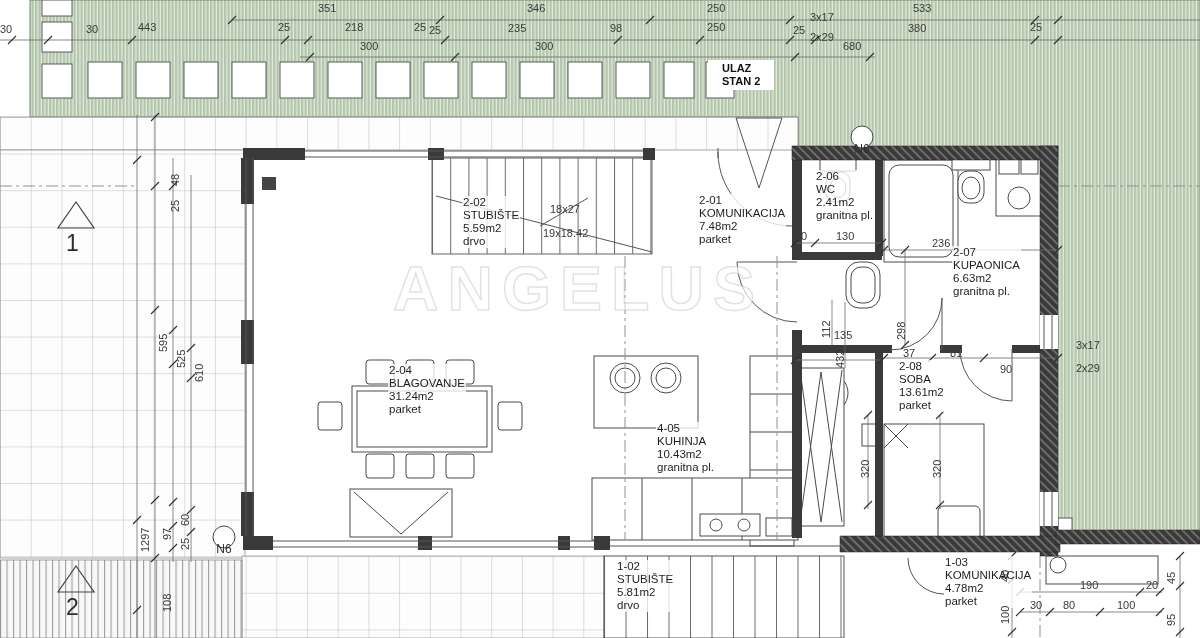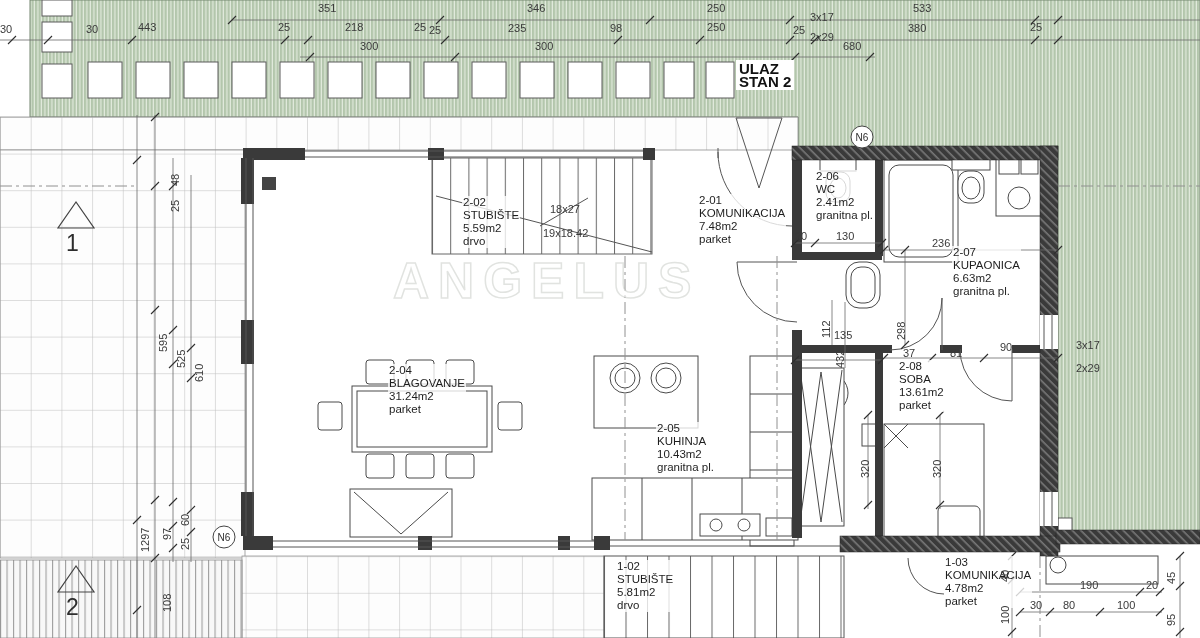--- a/index.html
+++ b/index.html
@@ -1,32 +1,32 @@
 <!DOCTYPE html>
 <html><head>
 <meta charset="utf-8">
 <style>
   html,body{margin:0;padding:0;background:#fff;}
   .stage{position:relative;width:1200px;height:638px;background:#fff;overflow:hidden;
          font-family:"Liberation Sans",sans-serif;}
   .stage svg{position:absolute;left:0;top:0;z-index:1;}
   .wm{position:absolute;z-index:2;color:rgba(255,255,255,0.62);
       -webkit-text-stroke:1.5px rgba(176,182,173,0.38);font-weight:bold;white-space:nowrap;}
-  .wm1{left:393px;top:252px;font-size:50px;letter-spacing:9px;}
+  .wm1{left:393px;top:252px;font-size:63px;letter-spacing:9px;}
   .wm2{left:398px;top:328px;font-size:40px;letter-spacing:14px;}
   .d{position:absolute;z-index:3;font-size:11px;color:#3a3a3a;white-space:nowrap;line-height:11px;}
   .d.v{transform:rotate(-90deg);transform-origin:0 0;}
   .room{position:absolute;z-index:3;font-size:11.5px;line-height:13px;color:#1e1e1e;
         background:rgba(255,255,255,0.78);padding:0 1px;white-space:nowrap;}
   .room span{display:block;}
-  .entr{position:absolute;left:736px;top:60px;z-index:3;background:#fff;font-size:15px;
-        line-height:13px;font-weight:bold;color:#111;padding:2px 3px;white-space:nowrap;}
+  .entr{position:absolute;left:708px;top:60px;z-index:3;background:#fff;font-size:11px;
+        line-height:13px;font-weight:bold;color:#111;padding:2px 14px;white-space:nowrap;}
   .entr span{display:block;}
   .mark{position:absolute;z-index:3;font-size:23px;color:#2d2d2d;}
-  .node{position:absolute;z-index:3;font-size:10px;color:#2d2d2d;transform:translate(-50%,-50%);}
+  .node{position:absolute;z-index:3;font-size:12px;color:#2d2d2d;transform:translate(-50%,-50%);margin-top:12px;}
 </style>
 </head>
 <body>
 
 <div class="stage">
 
 <svg width="1200" height="638" viewBox="0 0 1200 638">
   <defs>
     <pattern id="grn" width="3.5" height="6" patternUnits="userSpaceOnUse">
       <rect width="3.5" height="6" fill="#b3c6ac"></rect>
@@ -267,21 +267,21 @@
   <span>6.63m2</span>
       <span>granitna pl.</span>
 </div>
 <div class="room" style="left:388px;top:364px">
   <span>2-04</span>
       <span>BLAGOVANJE</span>
   <span>31.24m2</span>
       <span>parket</span>
 </div>
 <div class="room" style="left:656px;top:422px">
-  <span>2-05</span>
+  <span>4-05</span>
       <span>KUHINJA</span>
   <span>10.43m2</span>
       <span>granitna pl.</span>
 </div>
 <div class="room" style="left:898px;top:360px">
   <span>2-08</span>
       <span>SOBA</span>
   <span>13.61m2</span>
       <span>parket</span>
 </div>
@@ -339,21 +339,21 @@
 
 <span class="d" style="left:795px;top:231px">20</span>
 <span class="d" style="left:836px;top:231px">130</span>
 <span class="d" style="left:932px;top:238px">236</span>
 <span class="d v" style="left:896px;top:340px">298</span>
 <span class="d v" style="left:821px;top:338px">112</span>
 <span class="d v" style="left:835px;top:368px">432</span>
 <span class="d" style="left:834px;top:330px">135</span>
 <span class="d" style="left:903px;top:348px">37</span>
 <span class="d" style="left:950px;top:348px">81</span>
-<span class="d" style="left:1000px;top:342px">90</span>
+<span class="d" style="left:1000px;top:364px">90</span>
 <span class="d v" style="left:860px;top:478px">320</span>
 <span class="d v" style="left:932px;top:478px">320</span>
 
 <span class="d v" style="left:1000px;top:582px">40</span>
 <span class="d v" style="left:1000px;top:624px">100</span>
 <span class="d" style="left:1080px;top:580px">190</span>
 <span class="d" style="left:1146px;top:580px">20</span>
 <span class="d" style="left:1030px;top:600px">30</span>
 <span class="d" style="left:1063px;top:600px">80</span>
 <span class="d" style="left:1117px;top:600px">100</span>

